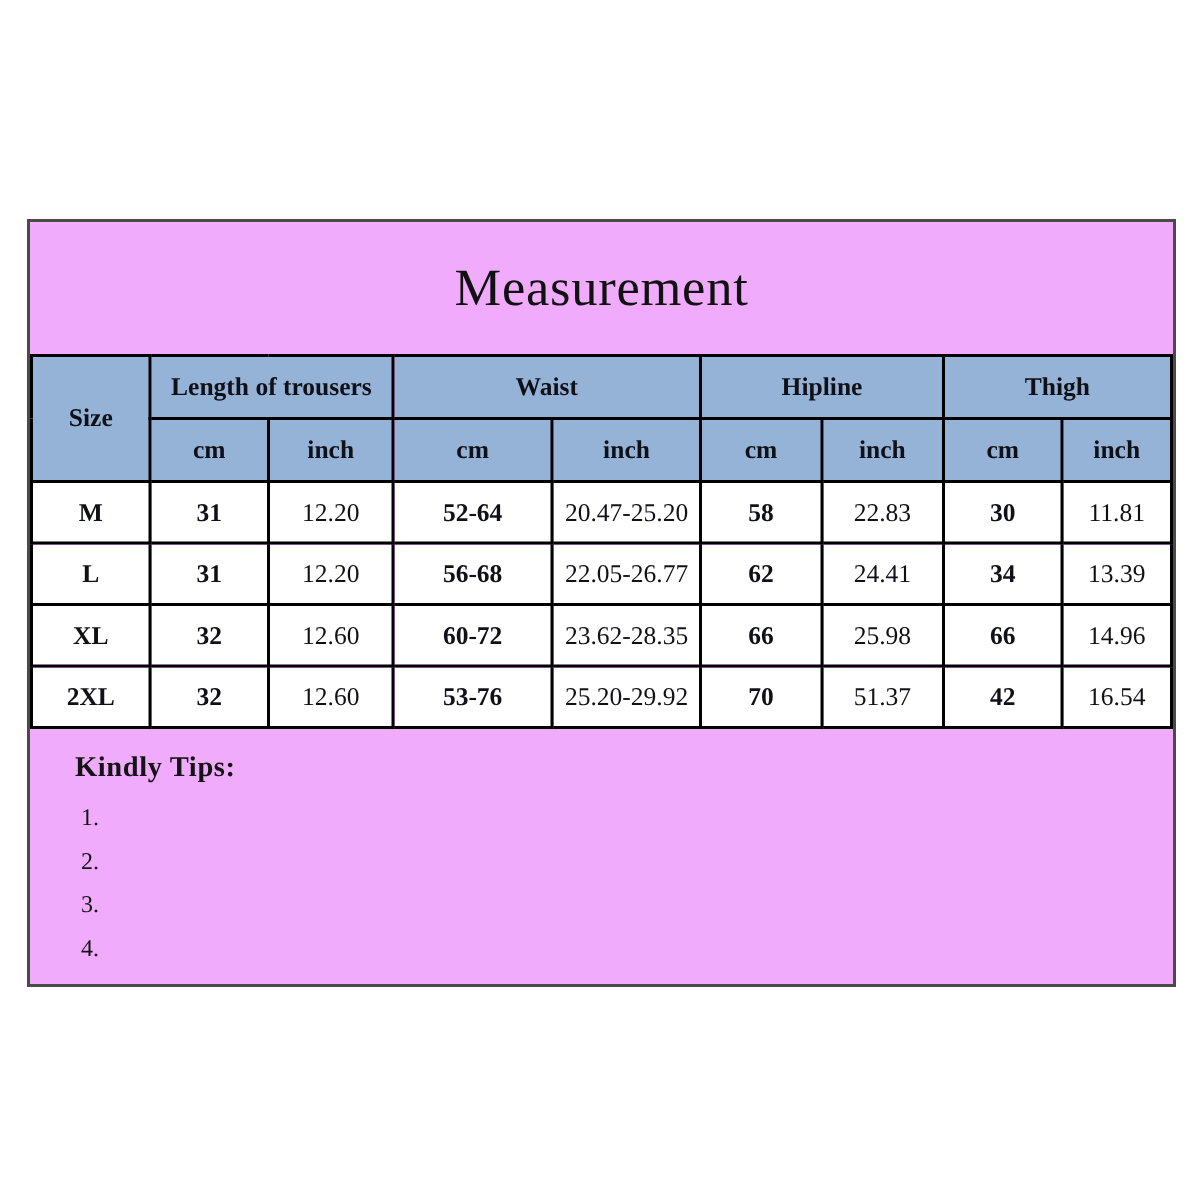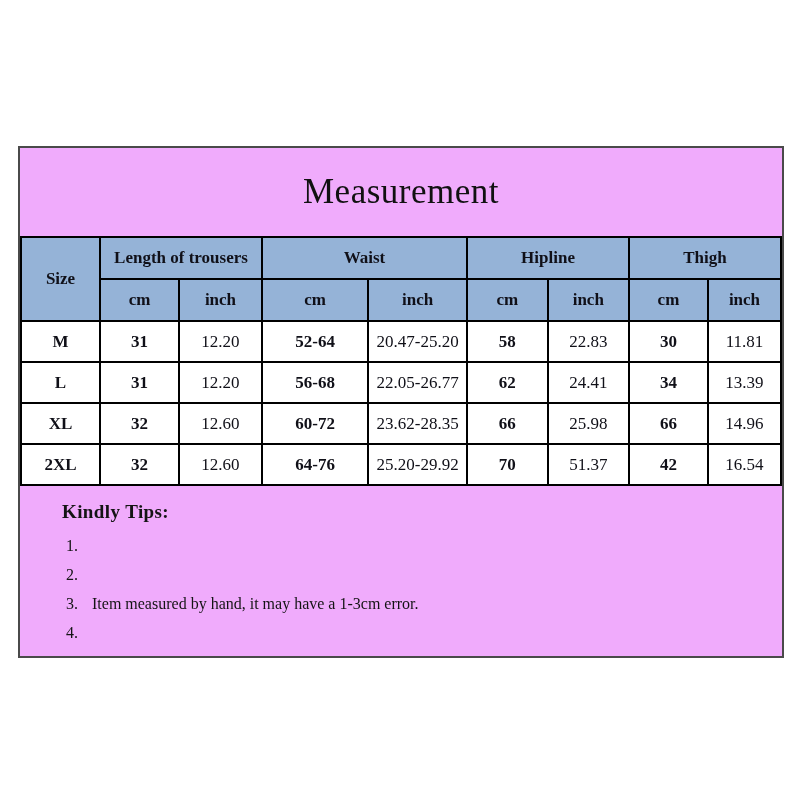--- a/index.html
+++ b/index.html
@@ -59,21 +59,21 @@
     font-size: 17px;
     height: 39px;
   }
   td.cm-val, td.size-val {
     font-weight: bold;
   }
   td.inch-val {
     font-weight: normal;
   }
   .tips {
-    padding: 15px 60px 0 40px;
+    padding: 15px 60px 0 28px;
     color: #141414;
   }
   .tips-heading {
     font-size: 19px;
     font-weight: bold;
     letter-spacing: 0.4px;
     margin: 0 0 8px 2px;
   }
   .tips-list {
     margin: 0;
@@ -167,42 +167,41 @@
           <td class="cm-val">66</td>
           <td class="inch-val">25.98</td>
           <td class="cm-val">66</td>
           <td class="inch-val">14.96</td>
         </tr>
 
         <tr>
           <td class="size-val">2XL</td>
           <td class="cm-val">32</td>
           <td class="inch-val">12.60</td>
-          <td class="cm-val">64-76</td>
+          <td class="cm-val">53-76</td>
           <td class="inch-val">25.20-29.92</td>
           <td class="cm-val">70</td>
           <td class="inch-val">51.37</td>
           <td class="cm-val">42</td>
           <td class="inch-val">16.54</td>
         </tr>
       </tbody>
     </table>
 
     <div class="tips">
       <div class="tips-heading">Kindly Tips:</div>
       <ol class="tips-list">
         <li class="tip-item">
           <span class="tip-num">1.</span>
         </li>
         <li class="tip-item">
           <span class="tip-num">2.</span>
         </li>
         <li class="tip-item">
           <span class="tip-num">3.</span>
-          <span class="tip-text">Item measured by hand, it may have a 1-3cm error.</span>
         </li>
         <li class="tip-item">
           <span class="tip-num">4.</span>
         </li>
       </ol>
     </div>
 
   </div>
 </div>
 

